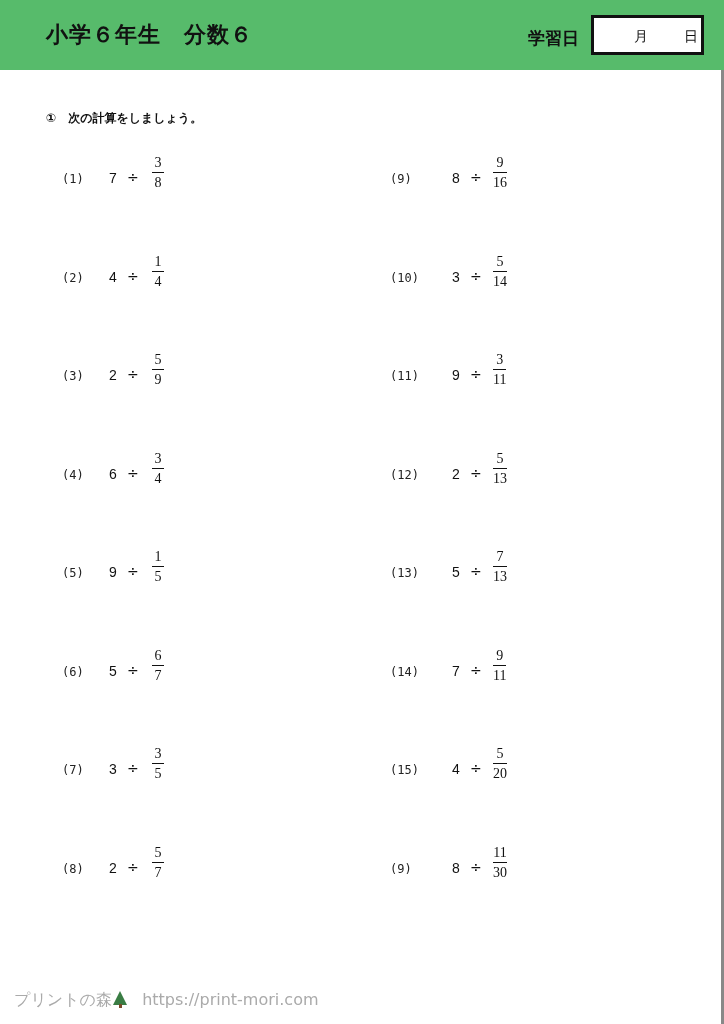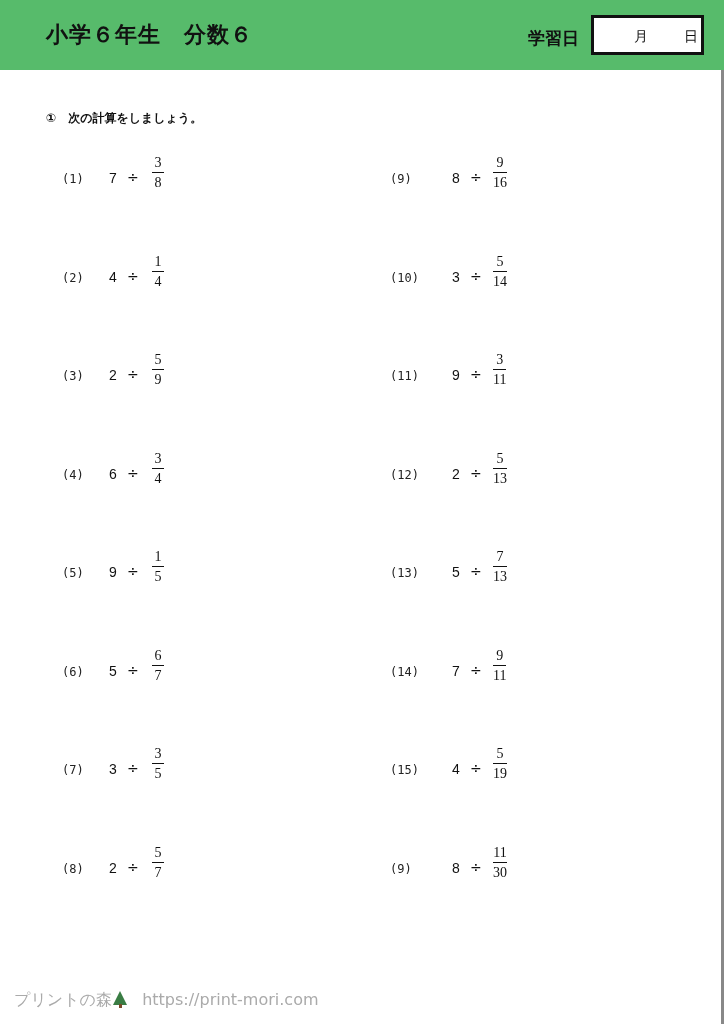--- a/index.html
+++ b/index.html
@@ -184,21 +184,21 @@
         <span>11</span>
       </span>
     </div>
     <div class="problem" style="left: 390px; top: 751px;">
       <span class="num">(15)</span>
       <span class="whole" style="left:62px">4</span>
       <span class="div" style="left:80px">÷</span>
       <span class="frac" style="left:103px">
         <span>5</span>
         <span class="bar"></span>
-        <span>19</span>
+        <span>20</span>
       </span>
     </div>
     <div class="problem" style="left: 390px; top: 849.5px;">
       <span class="num">(9)</span>
       <span class="whole" style="left:62px">8</span>
       <span class="div" style="left:80px">÷</span>
       <span class="frac" style="left:103px">
         <span>11</span>
         <span class="bar"></span>
         <span>30</span>

